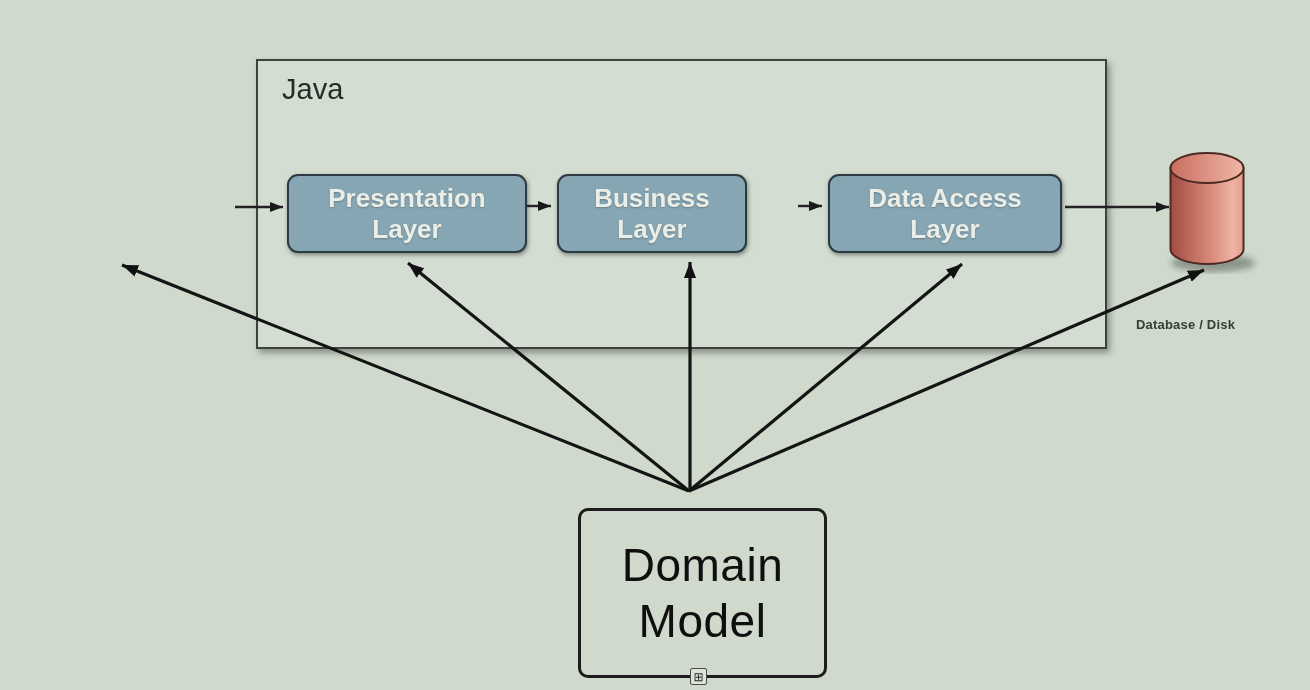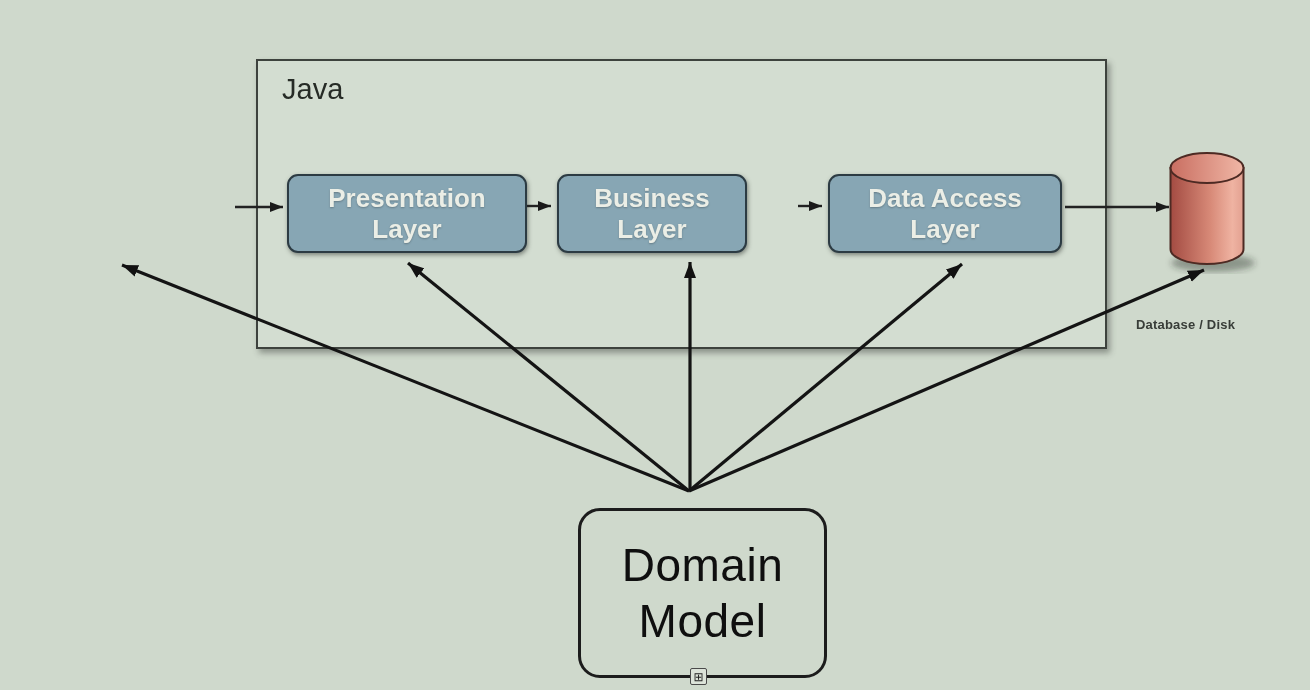--- a/index.html
+++ b/index.html
@@ -42,21 +42,21 @@
   .node-layer{
     top:166px;height:79px;border-radius:11px;
     background:var(--layer-fill);border:2.5px solid var(--layer-border);
     font-size:26px;line-height:31px;
   }
   .node-presentation{left:287px;width:240px;}
   .node-business{left:557px;width:190px;}
   .node-dataaccess{left:828px;width:234px;}
 
   .node-domain{
-    left:578px;top:500px;width:249px;height:170px;border-radius:22px;
+    left:578px;top:500px;width:249px;height:170px;border-radius:10px;
     background:var(--background);border:3px solid var(--domain-border);
     color:var(--domain-text);font-weight:normal;font-size:46px;line-height:56px;
     letter-spacing:.5px;box-shadow:none;text-shadow:none;
   }
   .collapse-handle{
     left:690px;top:660px;width:17px;height:17px;
     background:#dce3d9;border:1px solid #4a4a4a;border-radius:2px;
     display:flex;align-items:center;justify-content:center;
     color:#222;font-size:12px;line-height:12px;
   }

